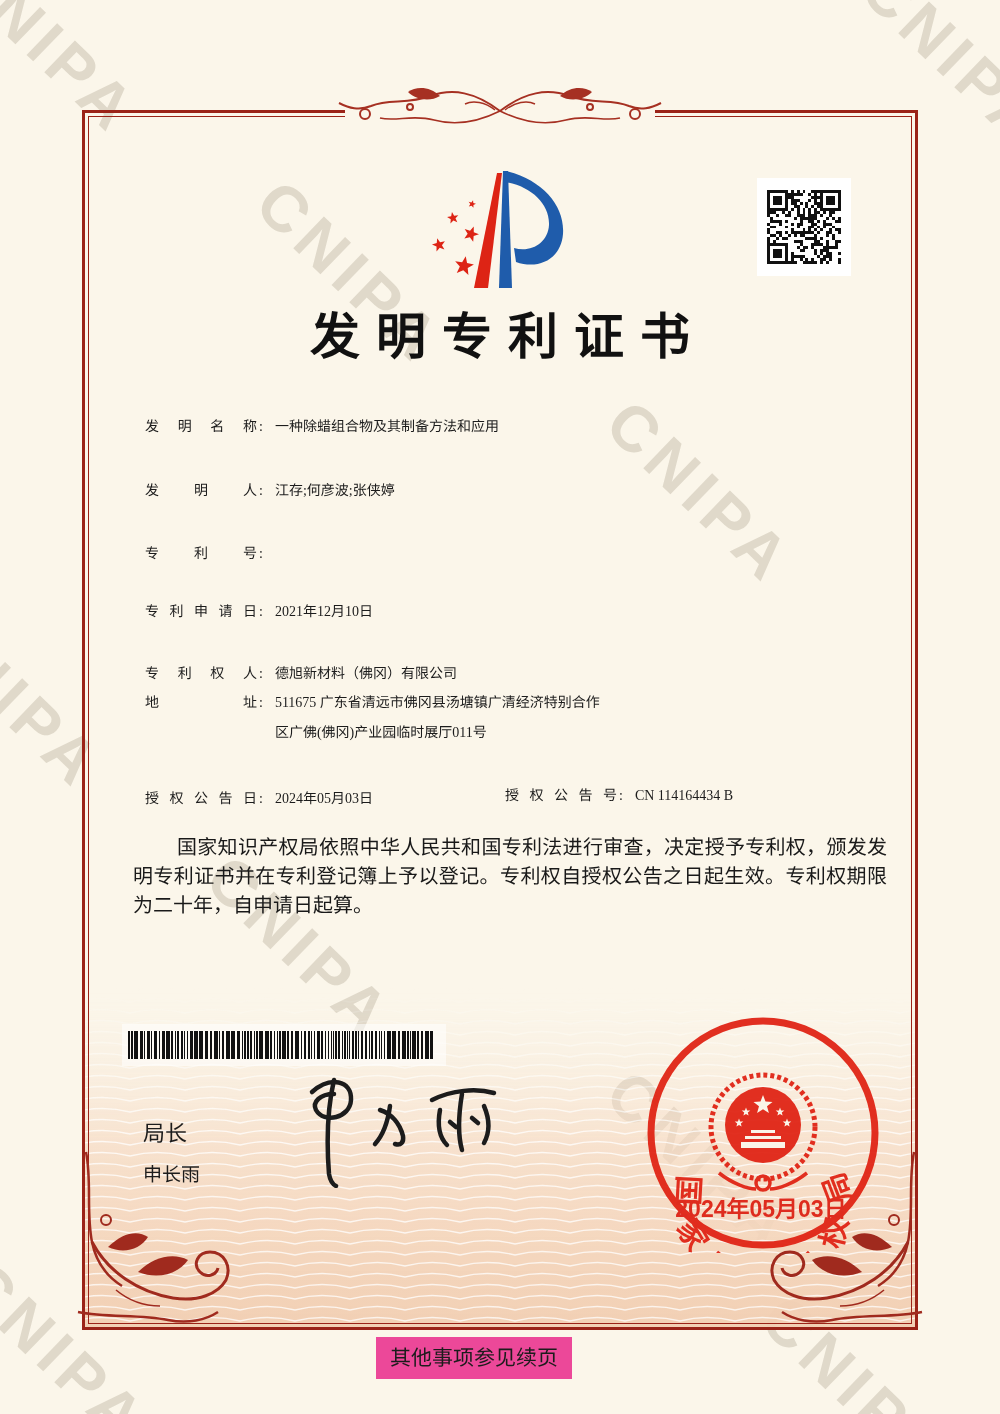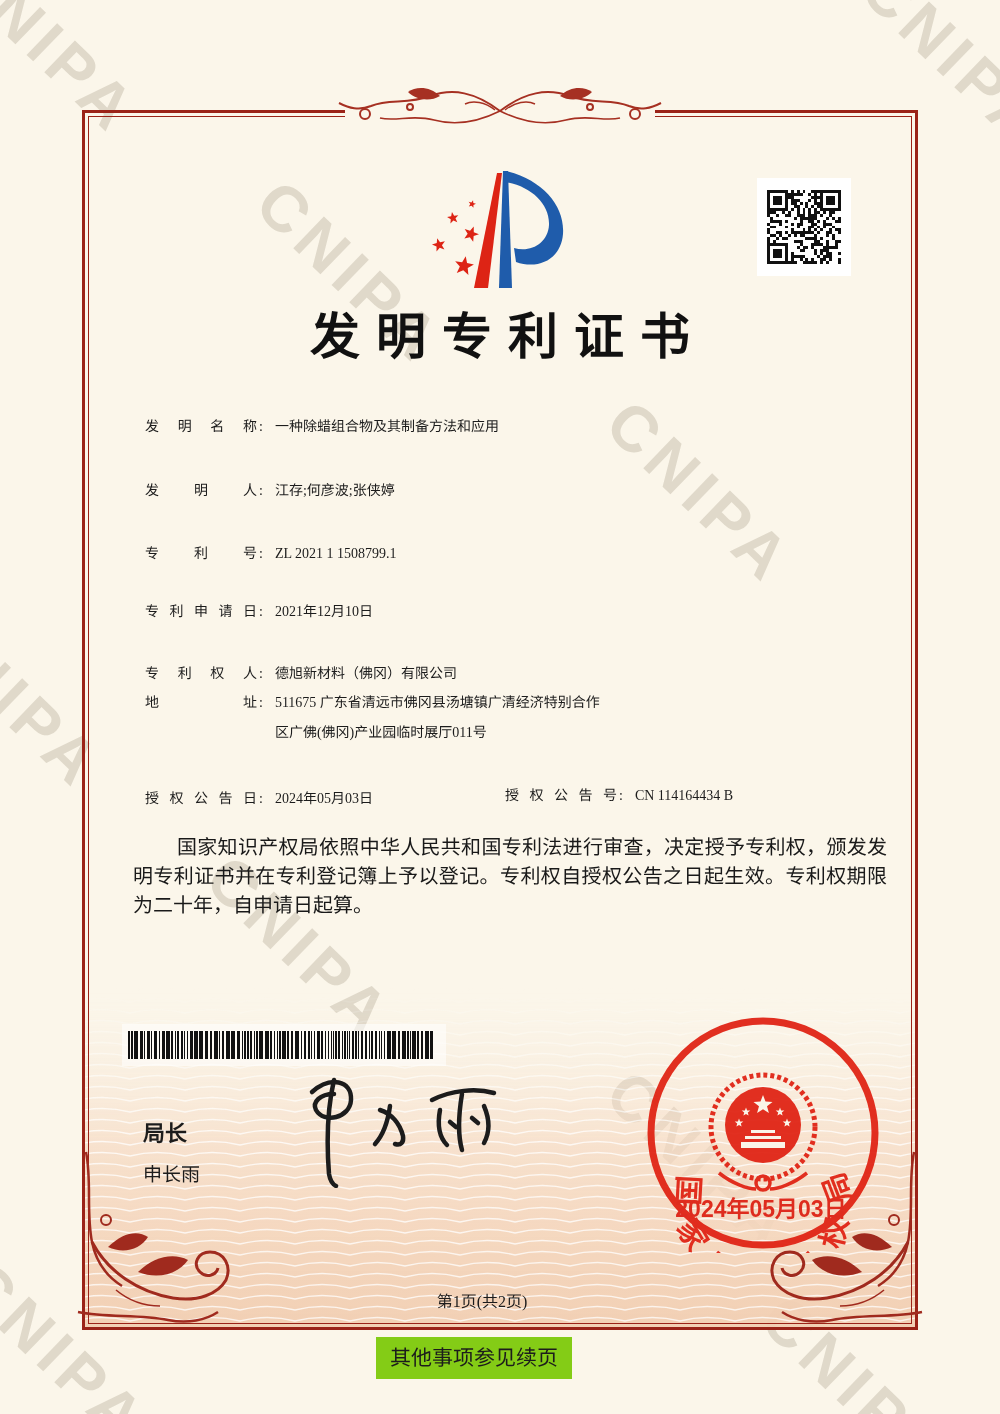--- a/index.html
+++ b/index.html
@@ -46,29 +46,29 @@
   .lbl{display:inline-block; width:112px; text-align:justify; text-align-last:justify; flex:none;}
   .colon{flex:none; margin:0 12px 0 2px;}
   .addr-val{width:575px;}
   .para-wrap{position:absolute; left:133px; top:833px; width:754px; font-size:20px;
              line-height:29px; text-align:justify; color:#191919;}
   .para{text-indent:2.2em; margin:0 0 9px 0;}
   .barcode-band{position:absolute; left:122px; top:1024px; width:324px; height:42px;
                 background:rgba(255,255,255,0.55);}
   .barcode{position:absolute; left:128px; top:1031px;}
   .director-label{position:absolute; left:143px; top:1115px; font-size:22px;
-                  font-family:"Liberation Sans","DejaVu Sans",sans-serif;font-weight:bold;}
+                  font-family:"Liberation Sans","DejaVu Sans",sans-serif;}
   .director-name{position:absolute; left:143px; top:1159px; font-size:19px;
                  font-family:"Liberation Sans","DejaVu Sans",sans-serif;}
   .signature{position:absolute; left:272px; top:1066px;}
   .seal{position:absolute; left:643px; top:1013px; z-index:7;}
   .page-info{position:absolute; left:82px; top:1288px; width:800px; text-align:center;
              font-size:16px; z-index:6;}
   .cont-note{position:absolute; left:376px; top:1337px; width:196px; height:42px;
-             background:#84cc16; text-align:center; line-height:42px; font-size:21px; z-index:6;}
+             background:#ec4899; text-align:center; line-height:42px; font-size:21px; z-index:6;}
 </style>
 </head>
 <body>
 
 <div class="page">
 
   <span class="wm" style="left:-70px;top:5px">CNIPA</span>
   <span class="wm" style="left:840px;top:20px">CNIPA</span>
   <span class="wm" style="left:235px;top:235px">CNIPA</span>
   <span class="wm" style="left:585px;top:455px">CNIPA</span>
@@ -400,21 +400,20 @@
       <span>一种除蜡组合物及其制备方法和应用</span>
     </div>
     <div class="row" style="top:476px">
       <span class="lbl">发明人</span>
         <span class="colon">:</span>
       <span>江存;何彦波;张侠婷</span>
     </div>
     <div class="row" style="top:539px">
       <span class="lbl">专利号</span>
         <span class="colon">:</span>
-      <span>ZL 2021 1 1508799.1</span>
     </div>
     <div class="row" style="top:597px">
       <span class="lbl">专利申请日</span>
         <span class="colon">:</span>
       <span>2021年12月10日</span>
     </div>
     <div class="row" style="top:659px">
       <span class="lbl">专利权人</span>
         <span class="colon">:</span>
       <span>德旭新材料（佛冈）有限公司</span>
@@ -538,21 +537,20 @@
         <path d="M118,40 C116,55 112,68 103,78"></path>
         <path d="M108,44 C120,48 128,58 131,70 C132,76 129,80 123,78"></path>
         <path d="M160,34 C180,24 204,22 222,27"></path>
         <path d="M190,28 C186,52 186,70 190,84"></path>
         <path d="M168,44 C165,60 168,72 175,79"></path>
         <path d="M212,40 C218,54 218,66 212,77"></path>
         <path d="M178,56 l6,5 M200,52 l6,5"></path>
       </g>
     </svg>
 
-    <div class="page-info">第1页(共2页)</div>
     <div class="cont-note">其他事项参见续页</div>
   </div>
 
   <svg class="seal" width="240" height="240" viewBox="0 0 240 240">
     <g opacity="0.93">
       <circle cx="120" cy="120" r="112" fill="none" stroke="#e02112" stroke-width="7"></circle>
       <path id="sealArc" d="M 42 156 A 86 86 0 1 0 198 156" fill="none"></path>
       <text font-size="30" font-weight="bold" fill="#e02112" letter-spacing="21" font-family="Liberation Serif, DejaVu Serif, serif">
         <textPath href="#sealArc" xlink:href="#sealArc" startOffset="7">国家知识产权局</textPath>
       </text>

